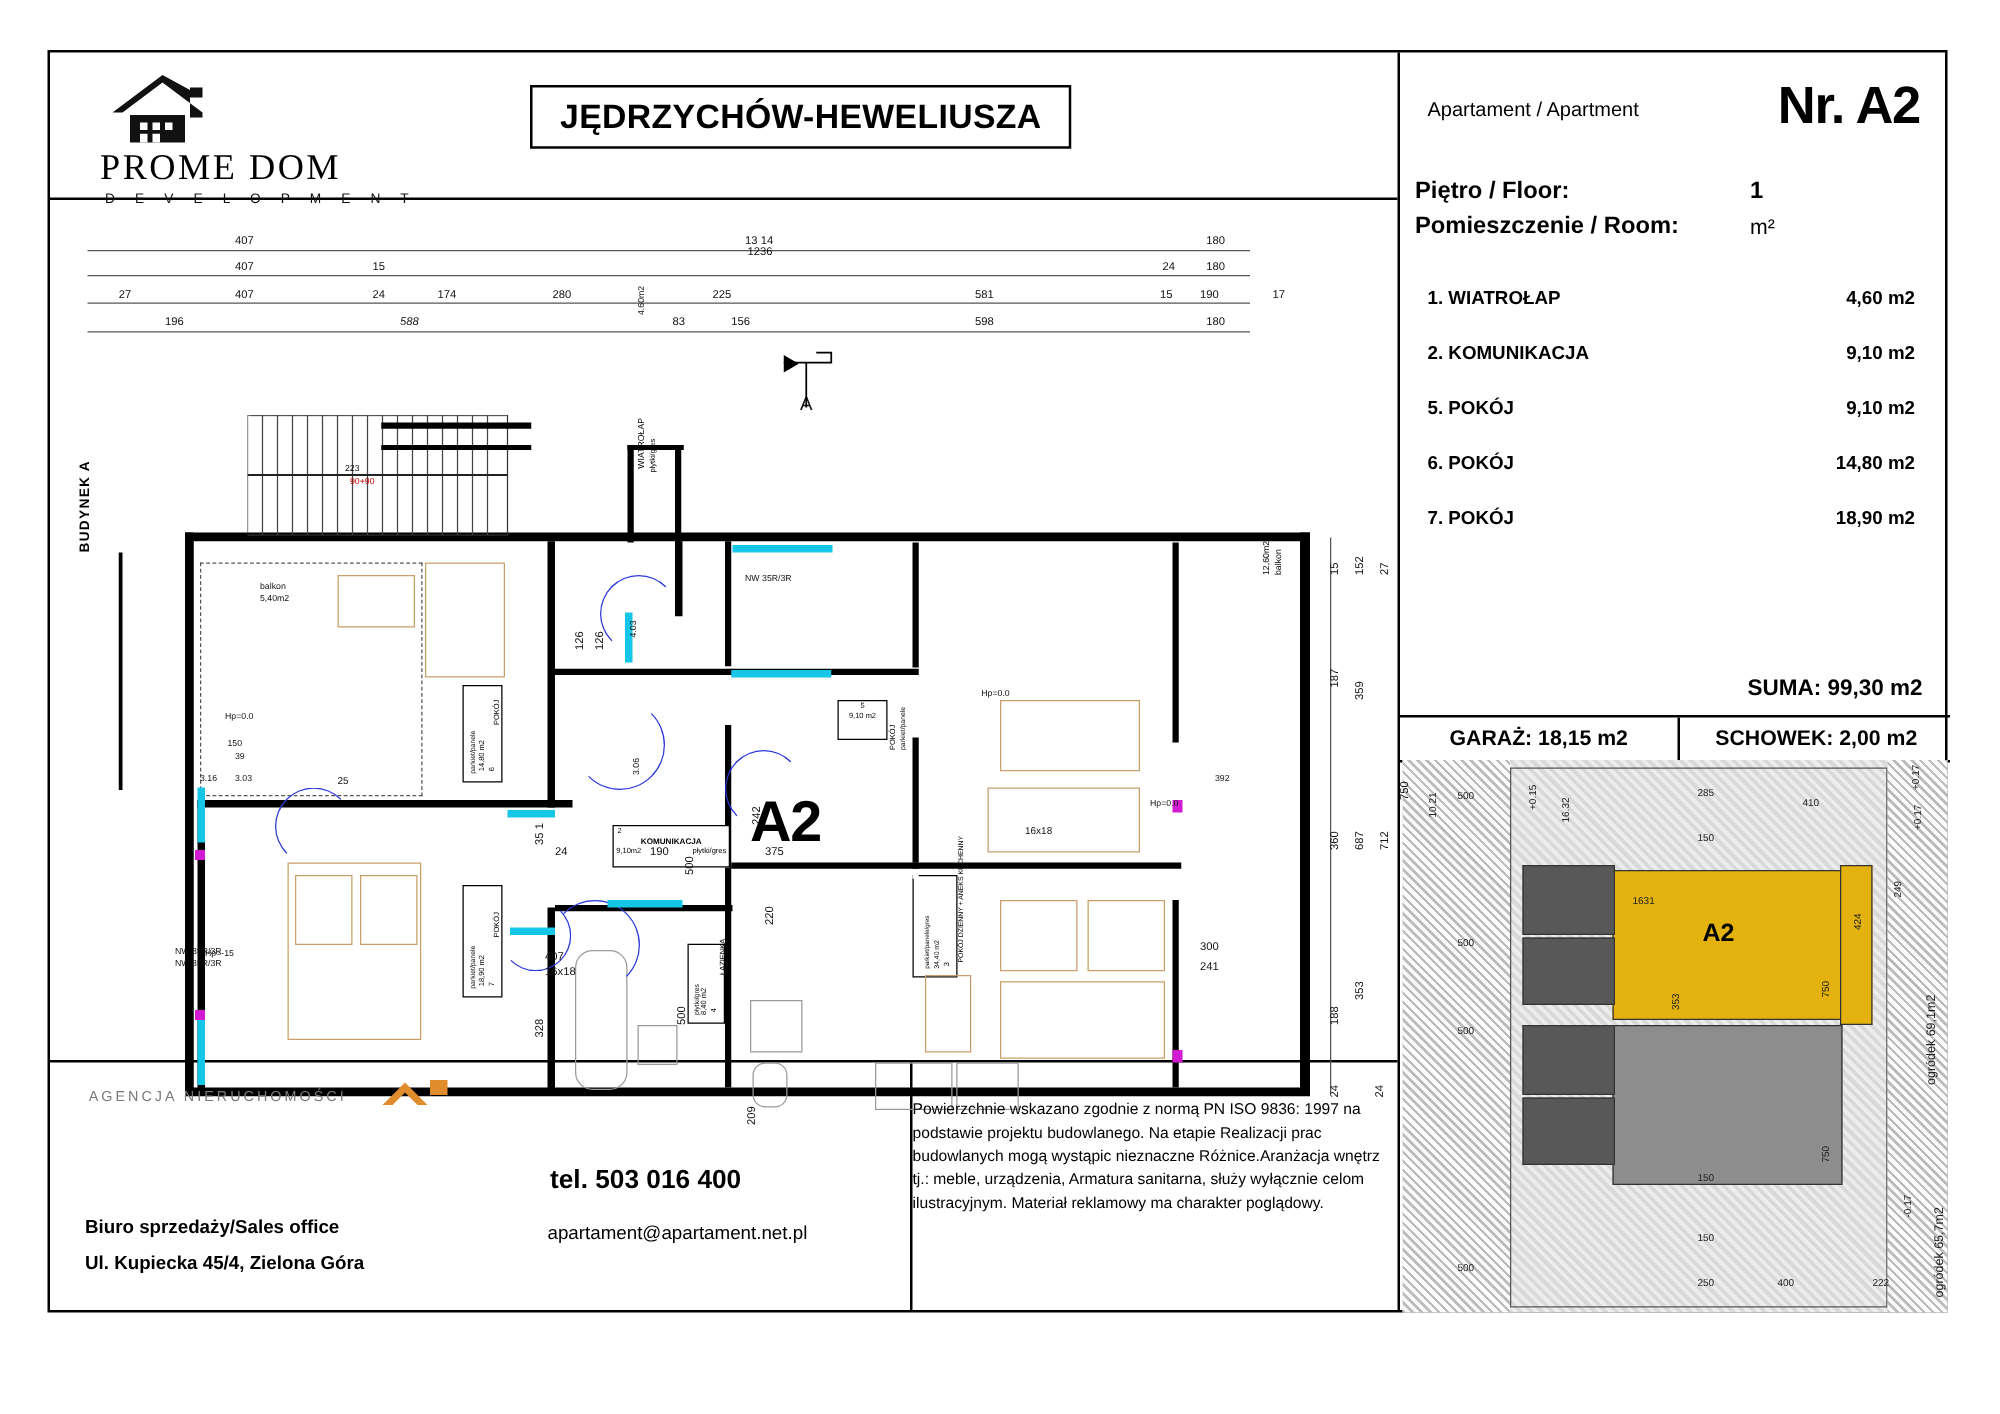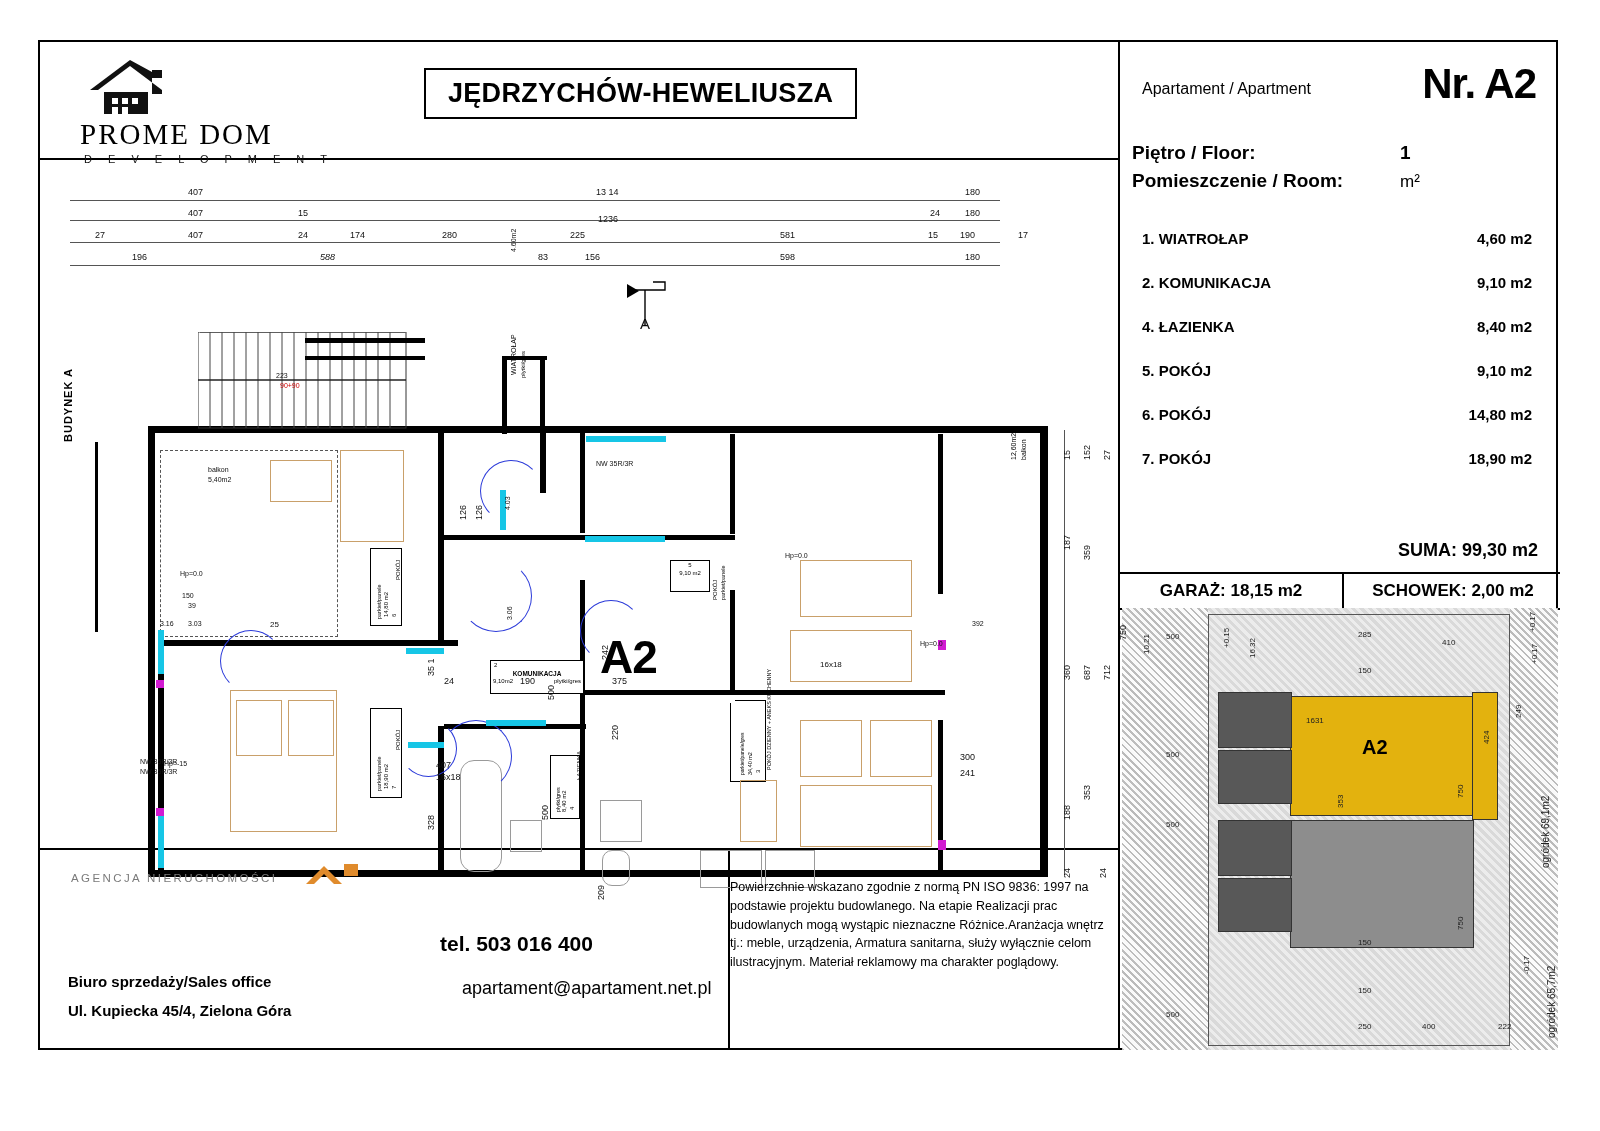--- a/index.html
+++ b/index.html
@@ -51,21 +51,21 @@
   .site-txt{position:absolute;font-size:8px;color:#222;}
   .site-vtxt{position:absolute;font-size:8px;color:#222;transform:rotate(-90deg);transform-origin:left top;white-space:nowrap;}
 
   
   .bottom{position:absolute;left:0;right:0;top:808px;height:200px;}
   .apart-logo{position:absolute;left:28px;top:24px;width:300px;}
   .apart-word{font-size:38px;letter-spacing:-1px;color:#4c4c4c;font-weight:bold;}
   .apart-sub{font-size:11.5px;letter-spacing:2.4px;color:#7a7a7a;margin-top:-2px;margin-left:3px;}
   .apart-addr{position:absolute;left:28px;top:118px;font-size:15px;font-weight:bold;line-height:1.9;}
   .tel{position:absolute;left:400px;top:82px;font-size:21px;font-weight:bold;}
-  .mail{position:absolute;left:422px;top:128px;font-size:18px;}
+  .mail{position:absolute;left:398px;top:128px;font-size:15px;}
   .disclaimer{position:absolute;left:690px;top:28px;width:380px;font-size:12.5px;line-height:1.5;}
 
   
   .plan{position:absolute;left:0;top:118px;width:1078px;height:690px;}
   .wall{position:absolute;background:#000;}
   .thinline{position:absolute;background:#8d8d8d;}
   .dimline{position:absolute;background:#555;height:1px;}
   .dimtxt{position:absolute;font-size:9px;color:#111;}
   .dimtxt.v{transform:rotate(-90deg);transform-origin:left top;white-space:nowrap;}
   .roomtag{position:absolute;border:1px solid #000;background:#fff;font-size:7px;line-height:1.25;padding:1px 2px;text-align:center;}
@@ -119,24 +119,20 @@
     <div class="room-val">m²</div>
 
     <div class="rooms">
       <div class="room-line">
         <span class="nm">1. WIATROŁAP</span>
         <span class="ar">4,60 m2</span>
       </div>
       <div class="room-line">
         <span class="nm">2. KOMUNIKACJA</span>
         <span class="ar">9,10 m2</span>
-      </div>
-      <div class="room-line">
-        <span class="nm">4. ŁAZIENKA</span>
-        <span class="ar">8,40 m2</span>
       </div>
       <div class="room-line">
         <span class="nm">5. POKÓJ</span>
         <span class="ar">9,10 m2</span>
       </div>
       <div class="room-line">
         <span class="nm">6. POKÓJ</span>
         <span class="ar">14,80 m2</span>
       </div>
       <div class="room-line">
@@ -206,21 +202,21 @@
     <div class="dimline" style="left:30px;top:60px;width:930px;"></div>
     <div class="dimline" style="left:30px;top:82px;width:930px;"></div>
     <div class="dimline" style="left:30px;top:105px;width:930px;"></div>
 
     <div class="dimtxt" style="left:148px;top:27px;">407</div>
     <div class="dimtxt" style="left:556px;top:27px;">13 14</div>
     <div class="dimtxt" style="left:925px;top:27px;">180</div>
 
     <div class="dimtxt" style="left:148px;top:48px;">407</div>
     <div class="dimtxt" style="left:258px;top:48px;">15</div>
-    <div class="dimtxt" style="left:558px;top:54px;">1236</div>
+    <div class="dimtxt" style="left:558px;top:36px;">1236</div>
     <div class="dimtxt" style="left:890px;top:48px;">24</div>
     <div class="dimtxt" style="left:925px;top:48px;">180</div>
 
     <div class="dimtxt" style="left:55px;top:70px;">27</div>
     <div class="dimtxt" style="left:148px;top:70px;">407</div>
     <div class="dimtxt" style="left:258px;top:70px;">24</div>
     <div class="dimtxt" style="left:310px;top:70px;">174</div>
     <div class="dimtxt" style="left:402px;top:70px;">280</div>
     <div class="dimtxt v" style="left:470px;top:92px;font-size:7px;">4.60m2</div>
     <div class="dimtxt" style="left:530px;top:70px;">225</div>

